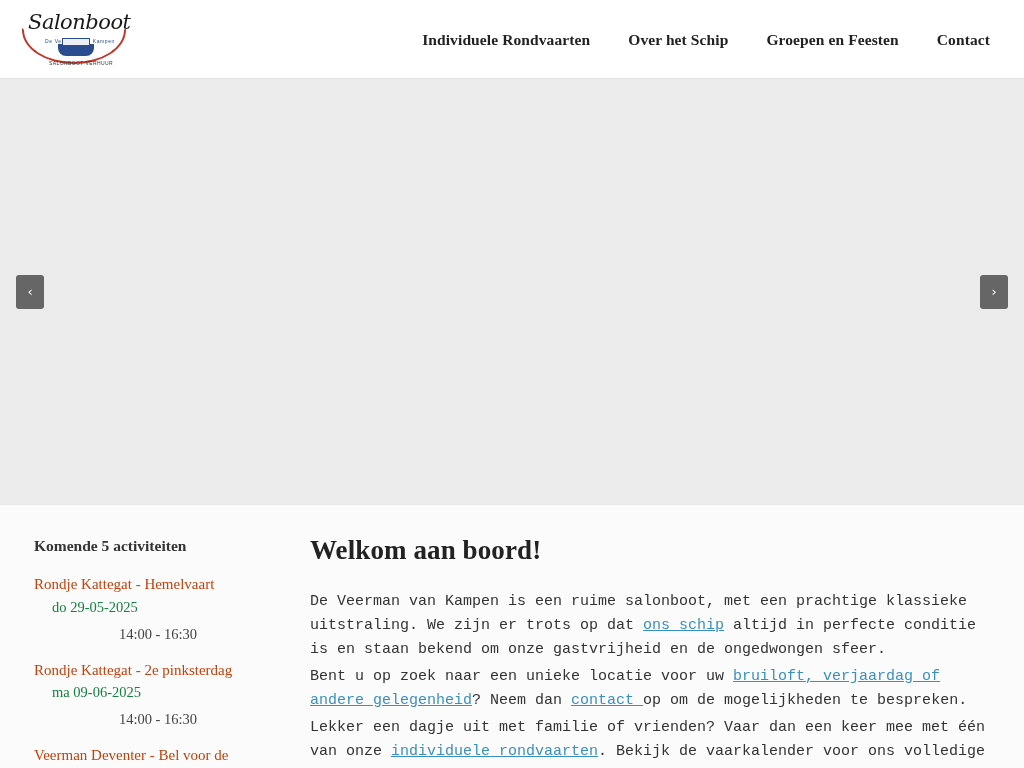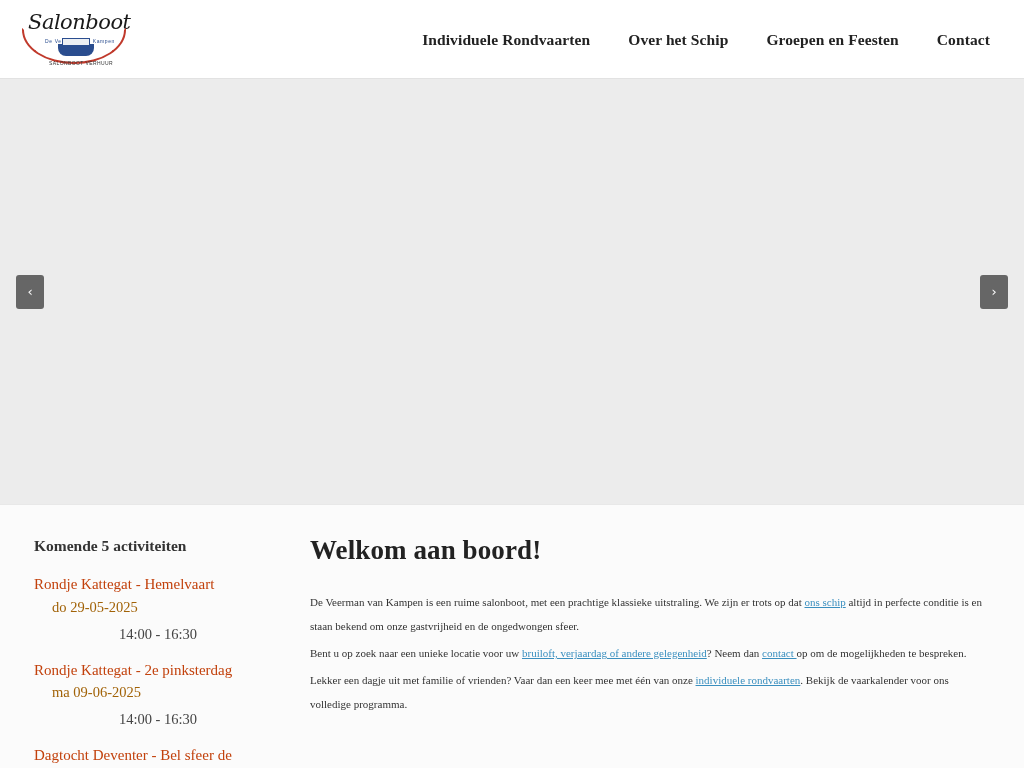--- a/index.html
+++ b/index.html
@@ -159,21 +159,21 @@
     font-family: "Liberation Serif", serif;
     font-size: 15px;
     color: #c2410c;
     text-decoration: none;
     display: block;
     line-height: 1.3;
   }
   .activity .act-date {
     font-family: "Liberation Serif", serif;
     font-size: 14.5px;
-    color: #a16207;
+    color: #15803d;
     padding-left: 18px;
     margin-top: 4px;
   }
   .activity .act-time {
     font-family: "Liberation Serif", serif;
     font-size: 14.5px;
     color: #444444;
     padding-left: 18px;
     margin-top: 10px;
     text-align: center;
@@ -186,22 +186,22 @@
   .main h1 {
     margin: 0 0 24px 0;
     font-family: "Liberation Serif", serif;
     font-size: 27px;
     font-weight: bold;
     color: #222222;
     letter-spacing: 0.1px;
   }
   .main p {
     margin: 0 0 3px 0;
-    font-family: Liberation Serif, serif;
-    font-size: 11px;
+    font-family: Liberation Mono, monospace;
+    font-size: 15px;
     line-height: 24px;
     color: #333333;
   }
   .main a {
     color: #3a8fbf;
     text-decoration: underline;
   }
 </style>
 </head>
 <body>
@@ -240,21 +240,21 @@
       <div class="act-time">14:00 - 16:30</div>
     </div>
 
     <div class="activity">
       <a href="#">Rondje Kattegat - 2e pinksterdag</a>
       <div class="act-date">ma 09-06-2025</div>
       <div class="act-time">14:00 - 16:30</div>
     </div>
 
     <div class="activity">
-      <a href="#">Dagtocht Deventer - Bel sfeer de</a>
+      <a href="#">Veerman Deventer - Bel voor de</a>
     </div>
   </aside>
 
   <main class="main">
     <h1>Welkom aan boord!</h1>
 
     <p><span>De Veerman van Kampen is een ruime salonboot, met een prachtige klassieke uitstraling. We zijn er trots op dat </span><a href="#">ons schip</a><span> altijd in perfecte conditie is en staan bekend om onze gastvrijheid en de ongedwongen sfeer.</span></p>
 
     <p><span>Bent u op zoek naar een unieke locatie voor uw </span><a href="#">bruiloft, verjaardag of andere gelegenheid</a><span>? Neem dan </span><a href="#">contact </a><span>op om de mogelijkheden te bespreken.</span></p>
 

